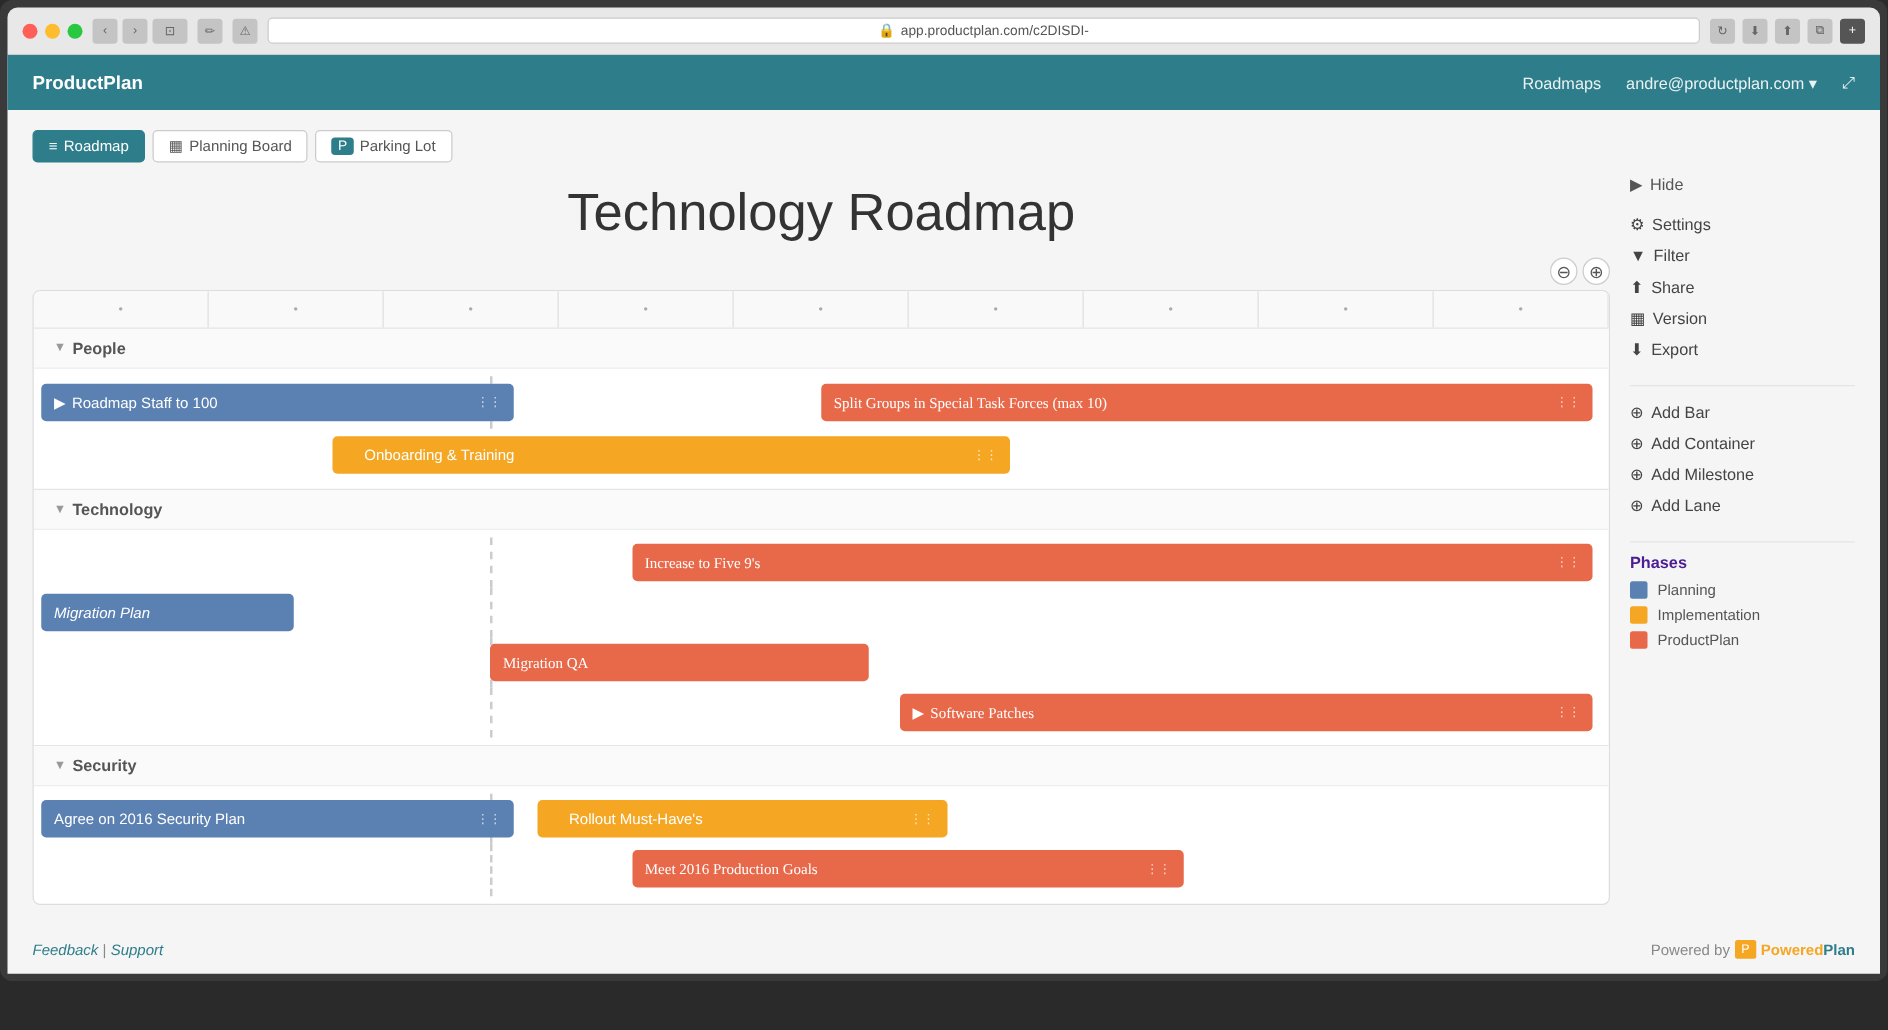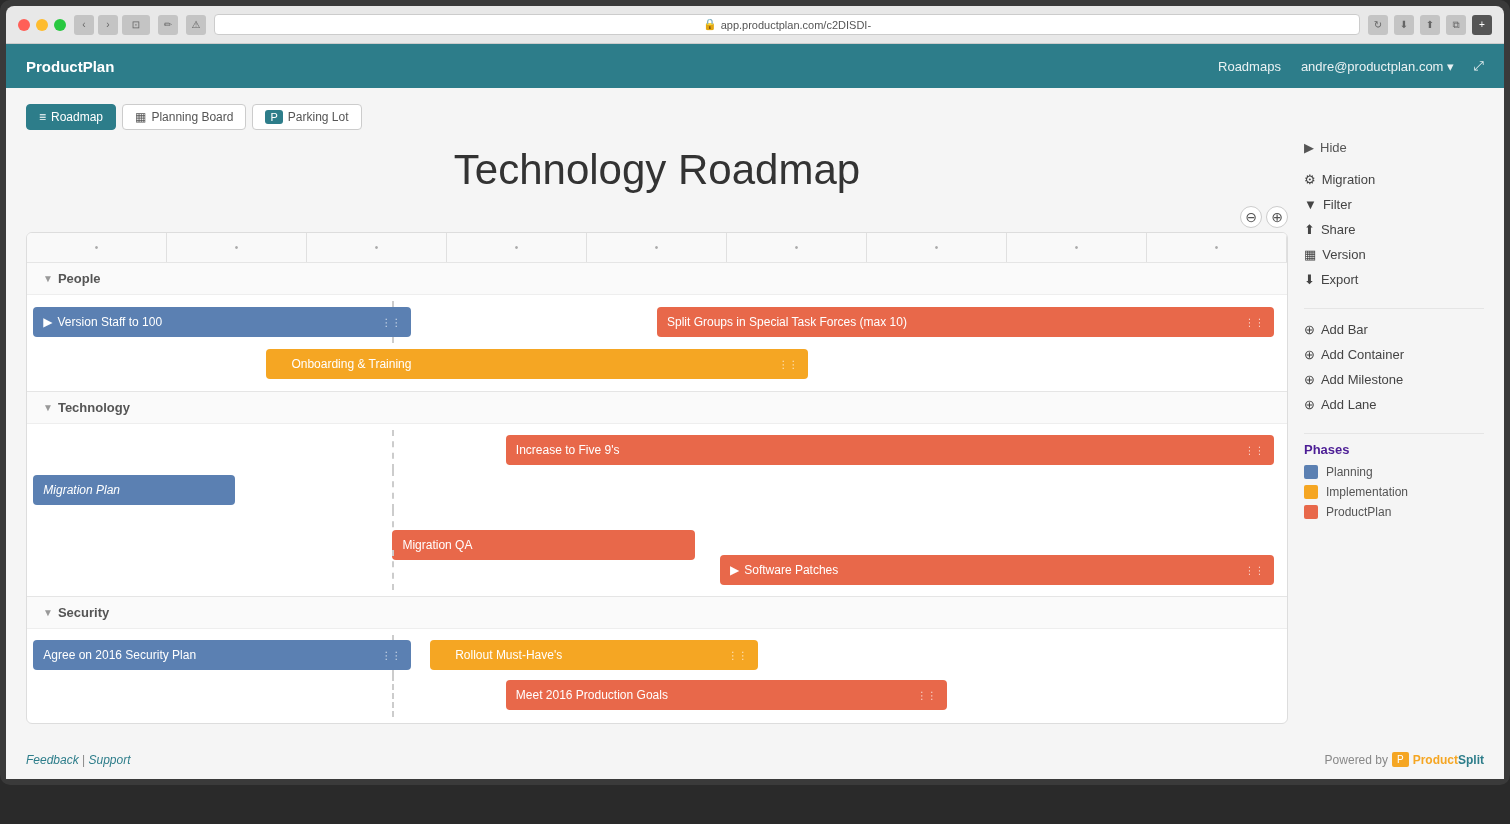--- a/index.html
+++ b/index.html
@@ -134,21 +134,21 @@
       font-size: 12px;
       font-weight: 500;
       color: white;
       white-space: nowrap;
       overflow: hidden;
       text-overflow: ellipsis;
     }
 
     .bar-blue { background: #5b80b2; }
     .bar-yellow { background: #f5a623; padding-left: 25px; }
-    .bar-orange { background: #e8684a; }
+    .bar-orange { background: #e8684a; font-family: Liberation Serif, serif; }
 
     
     .sidebar {
       width: 180px;
       flex-shrink: 0;
       padding-top: 36px;
     }
     .sidebar-section { margin-bottom: 16px; }
     .sidebar-item {
       padding: 5px 0;
@@ -270,21 +270,21 @@
             <div class="lane-header">
               <span class="chevron">▼</span>
               <span>People</span>
             </div>
             <div class="lane-content" style="position:relative;">
 
               <div class="bars-container" style="height:42px; position:relative;">
                 <div style="position:absolute; left:29%; top:0; bottom:0; width:1px; border-left:2px dashed #ccc;"></div>
                 <div class="bar bar-blue" style="left:0.5%; width:30%; top:6px;">
                   <span style="margin-right:5px;">▶</span>
-                  <span>Version Staff to 100</span>
+                  <span>Roadmap Staff to 100</span>
                   <span style="margin-left:auto; font-size:10px; opacity:0.7;">⋮⋮</span>
                 </div>
                 <div class="bar bar-orange" style="left:50%; width:49%; top:6px;">
                   <span>Split Groups in Special Task Forces (max 10)</span>
                   <span style="margin-left:auto; font-size:10px; opacity:0.7;">⋮⋮</span>
                 </div>
               </div>
 
               <div class="bars-container" style="height:42px; position:relative;">
                 <div class="bar bar-yellow" style="left:19%; width:43%; top:6px;">
@@ -313,21 +313,21 @@
 
               <div class="bars-container" style="height:40px; position:relative;font-style:italic;">
                 <div style="position:absolute; left:29%; top:0; bottom:0; width:1px; border-left:2px dashed #ccc;"></div>
                 <div class="bar bar-blue" style="left:0.5%; width:16%; top:5px;">
                   <span>Migration Plan</span>
                 </div>
               </div>
 
               <div class="bars-container" style="height:40px; position:relative;">
                 <div style="position:absolute; left:29%; top:0; bottom:0; width:1px; border-left:2px dashed #ccc;"></div>
-                <div class="bar bar-orange" style="left:29%; width:24%; top:20px;">
+                <div class="bar bar-orange" style="left:29%; width:24%; top:5px;">
                   <span>Migration QA</span>
                 </div>
               </div>
 
               <div class="bars-container" style="height:40px; position:relative;">
                 <div style="position:absolute; left:29%; top:0; bottom:0; width:1px; border-left:2px dashed #ccc;"></div>
                 <div class="bar bar-orange" style="left:55%; width:44%; top:5px;">
                   <span style="margin-right:5px;">▶</span>
                   <span>Software Patches</span>
                   <span style="margin-left:auto; font-size:10px; opacity:0.7;">⋮⋮</span>
@@ -369,21 +369,21 @@
 
       <div class="sidebar">
         <div class="hide-btn">
           <span>▶</span>
           <span>Hide</span>
         </div>
 
         <div class="sidebar-section">
           <div class="sidebar-item">
             <span>⚙</span>
-            <span>Migration</span>
+            <span>Settings</span>
           </div>
           <div class="sidebar-item">
             <span>▼</span>
             <span>Filter</span>
           </div>
           <div class="sidebar-item">
             <span>⬆</span>
             <span>Share</span>
           </div>
           <div class="sidebar-item">
@@ -439,17 +439,17 @@
 
     <div class="footer">
       <div>
         <a>Feedback</a>
         <span> | </span>
         <a>Support</a>
       </div>
       <div class="footer-brand">
         <span>Powered by</span>
         <span style="background:#f5a623; color:white; font-size:10px; padding:2px 5px; border-radius:2px;">P</span>
-        <span><span style="color:#f5a623; font-weight:bold;">Product</span><span style="color:#2d7d8a; font-weight:bold;">Split</span></span>
+        <span><span style="color:#f5a623; font-weight:bold;">Powered</span><span style="color:#2d7d8a; font-weight:bold;">Plan</span></span>
       </div>
     </div>
   </div>
 </div>
 
 </body></html>

